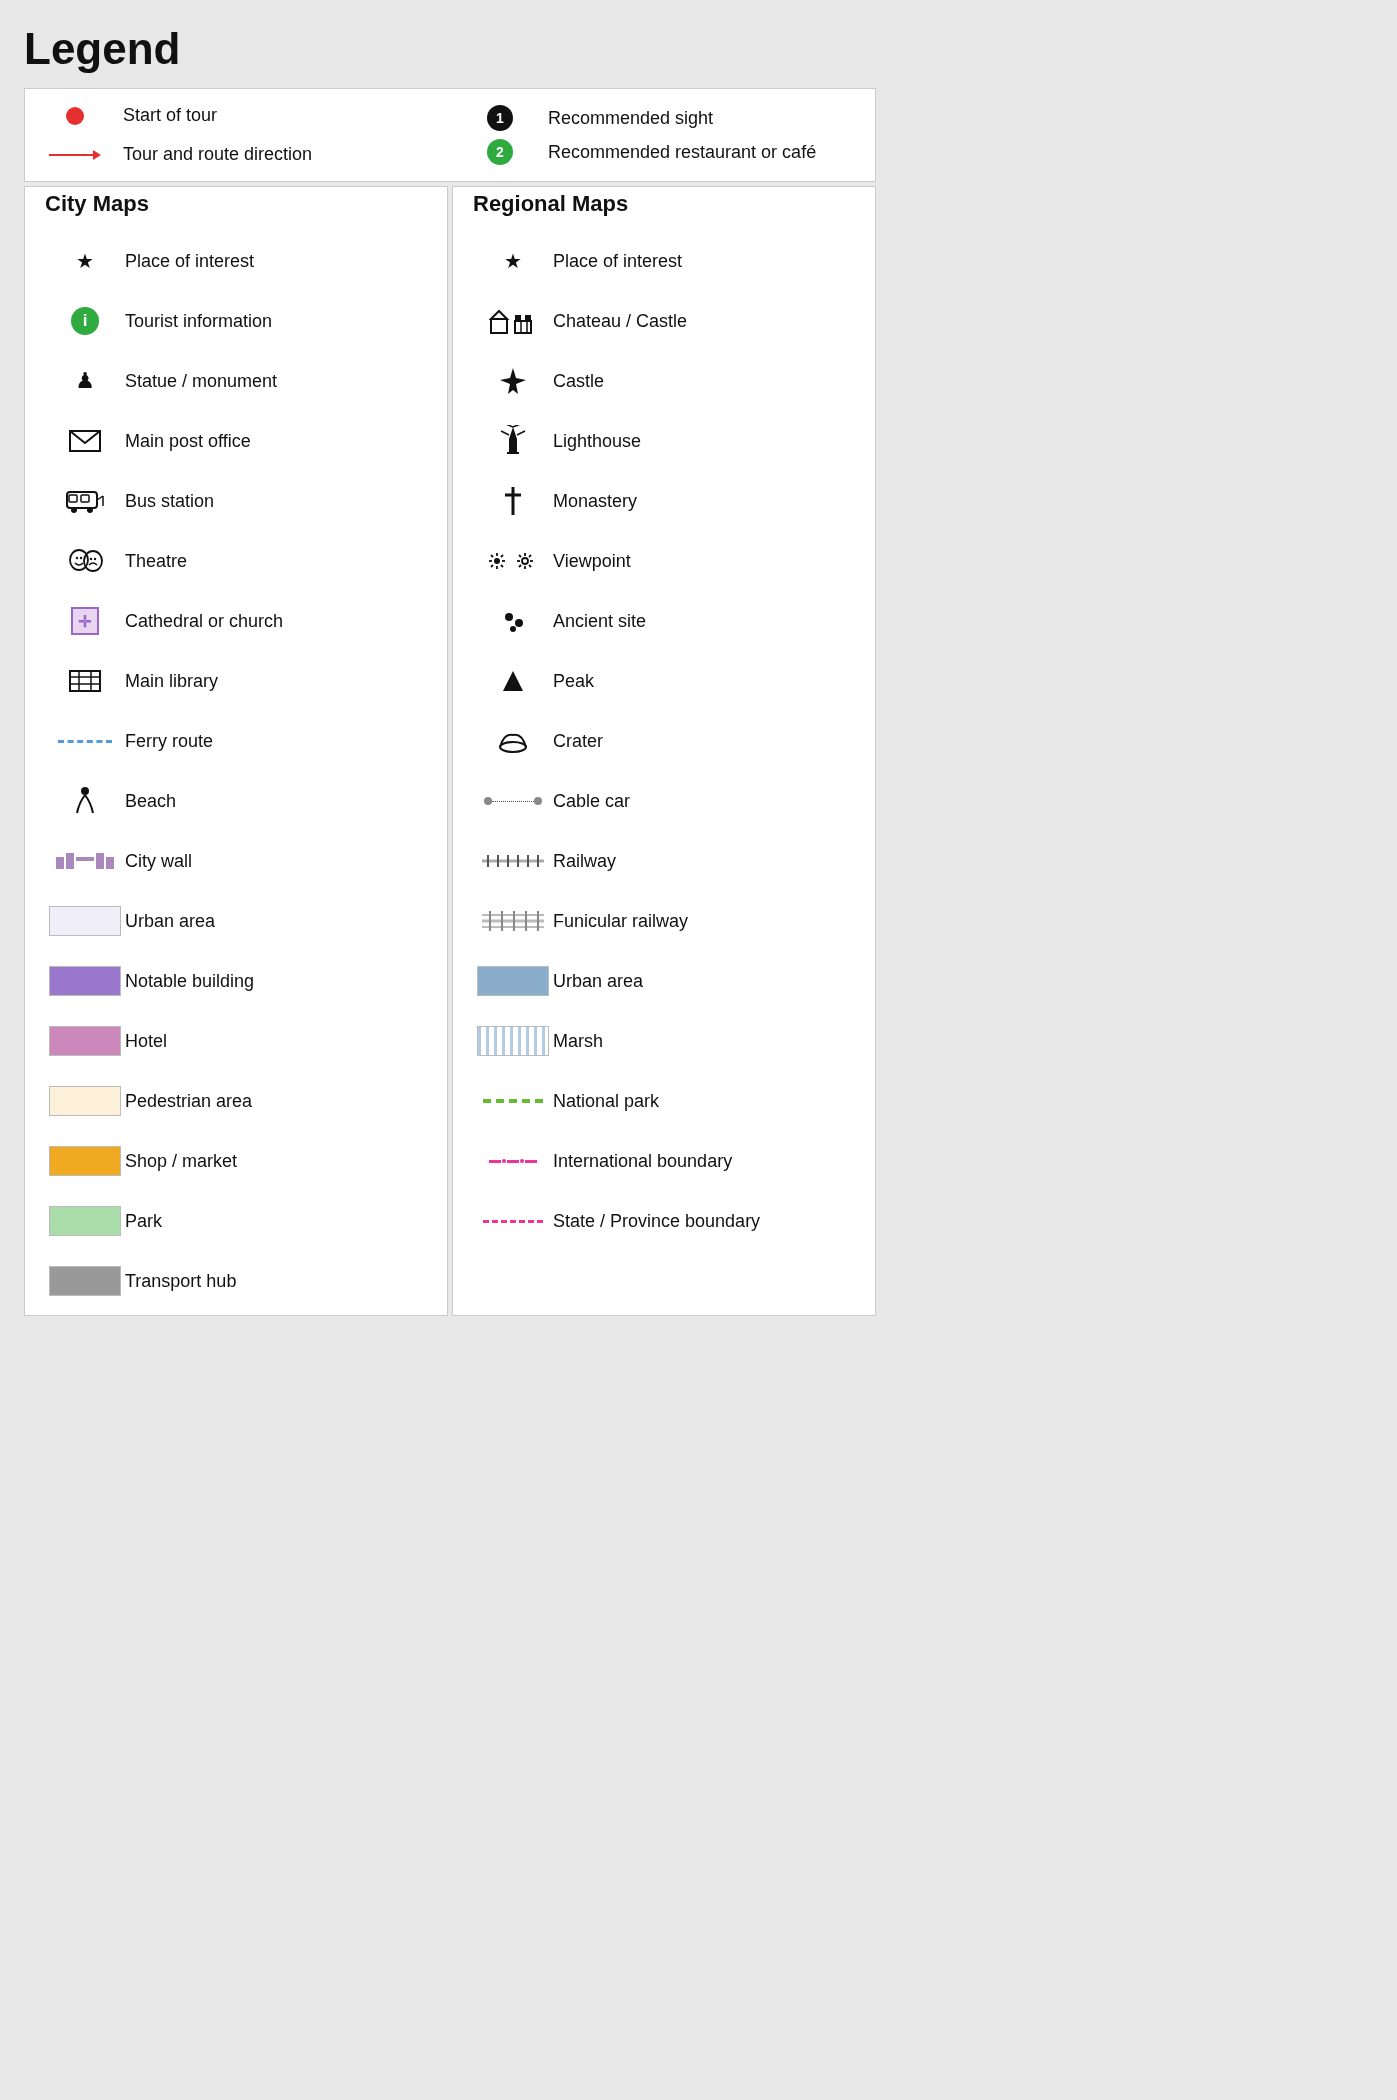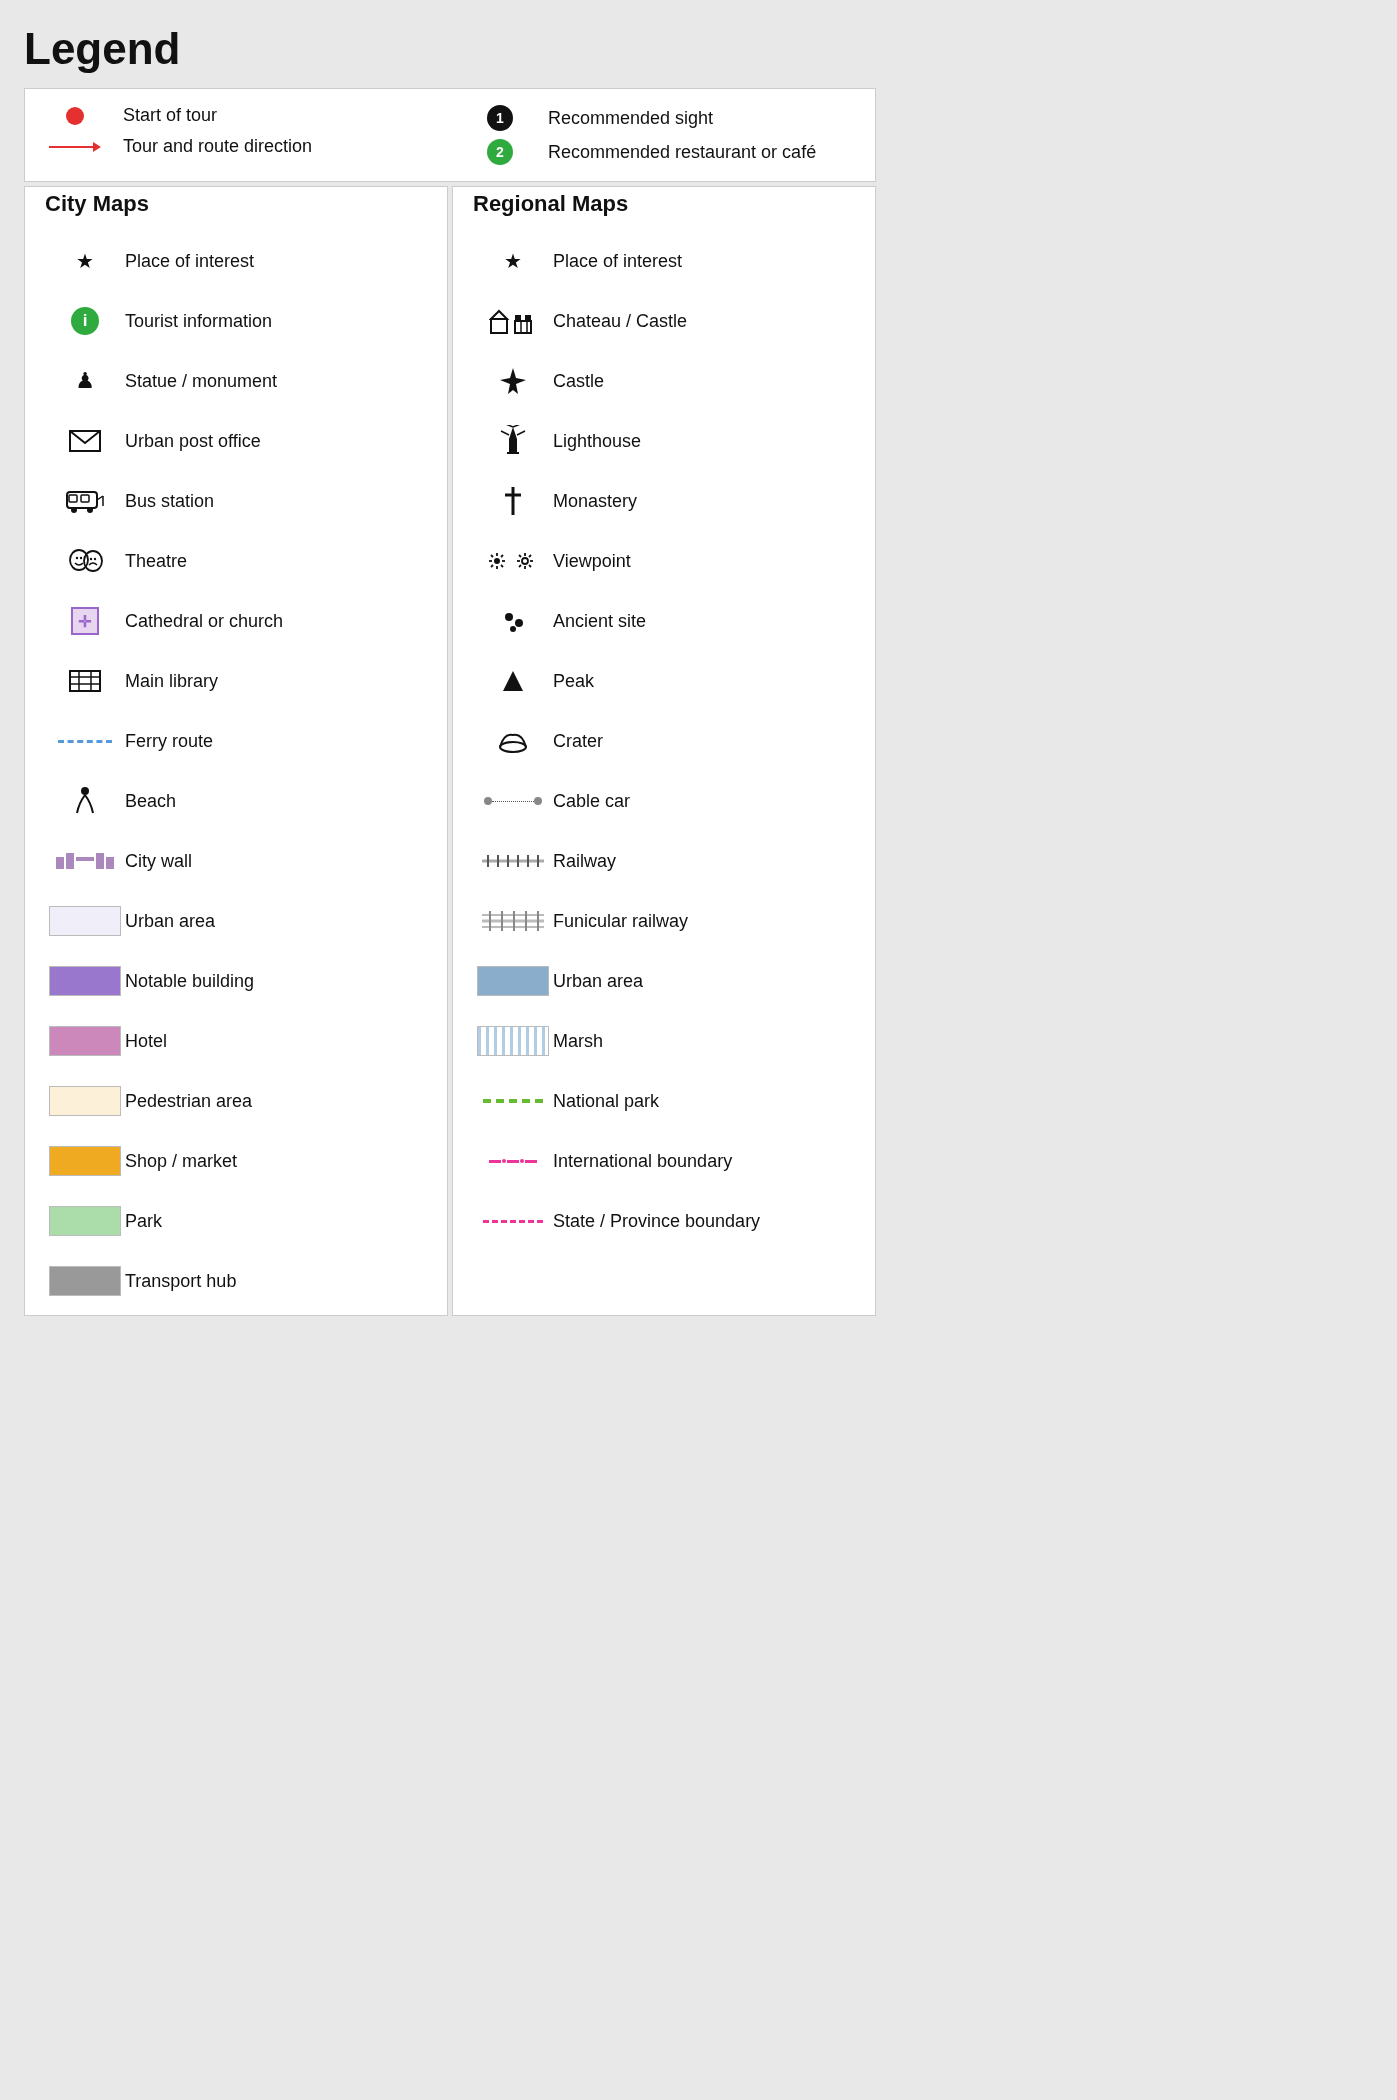--- a/index.html
+++ b/index.html
@@ -22,20 +22,21 @@
       border: 1px solid #ccc;
       padding: 16px 20px;
       margin-bottom: 4px;
       gap: 0;
     }
     .top-left {
       flex: 1;
       display: flex;
       flex-direction: column;
       gap: 10px;
+      justify-content: space-between;
     }
     .top-right {
       flex: 1;
       display: flex;
       flex-direction: column;
       gap: 8px;
       padding-left: 40px;
     }
     .legend-row {
       display: flex;
@@ -359,21 +360,21 @@
       <div class="col-label">Statue / monument</div>
     </div>
 
     <div class="col-row">
       <div class="col-icon">
         <svg width="32" height="22" viewBox="0 0 32 22">
           <rect x="1" y="1" width="30" height="20" fill="none" stroke="#111" stroke-width="2"></rect>
           <polyline points="1,1 16,13 31,1" fill="none" stroke="#111" stroke-width="2"></polyline>
         </svg>
       </div>
-      <div class="col-label">Urban post office</div>
+      <div class="col-label">Main post office</div>
     </div>
 
     <div class="col-row">
       <div class="col-icon">
         <svg width="40" height="26" viewBox="0 0 40 26">
           <rect x="2" y="4" width="30" height="16" rx="3" fill="none" stroke="#111" stroke-width="2"></rect>
           <rect x="4" y="7" width="8" height="7" rx="1" fill="none" stroke="#111" stroke-width="1.5"></rect>
           <rect x="16" y="7" width="8" height="7" rx="1" fill="none" stroke="#111" stroke-width="1.5"></rect>
           <circle cx="9" cy="22" r="3" fill="#111"></circle>
           <circle cx="25" cy="22" r="3" fill="#111"></circle>

